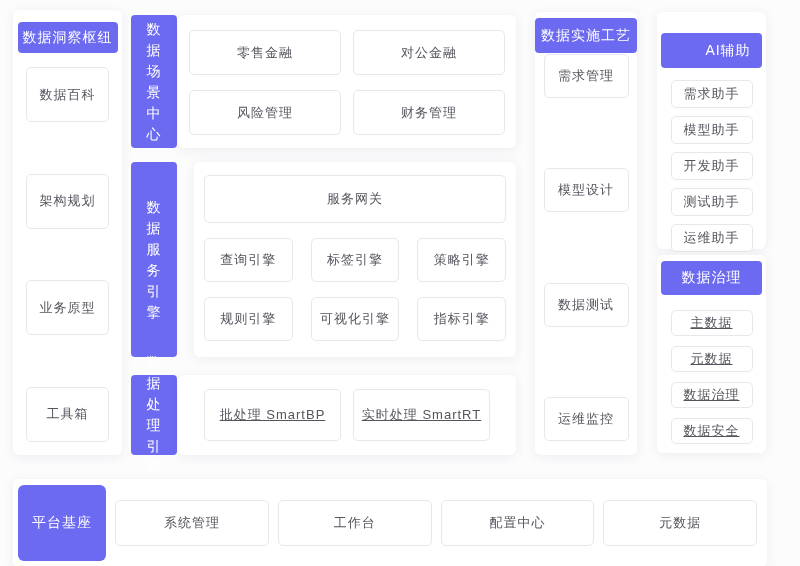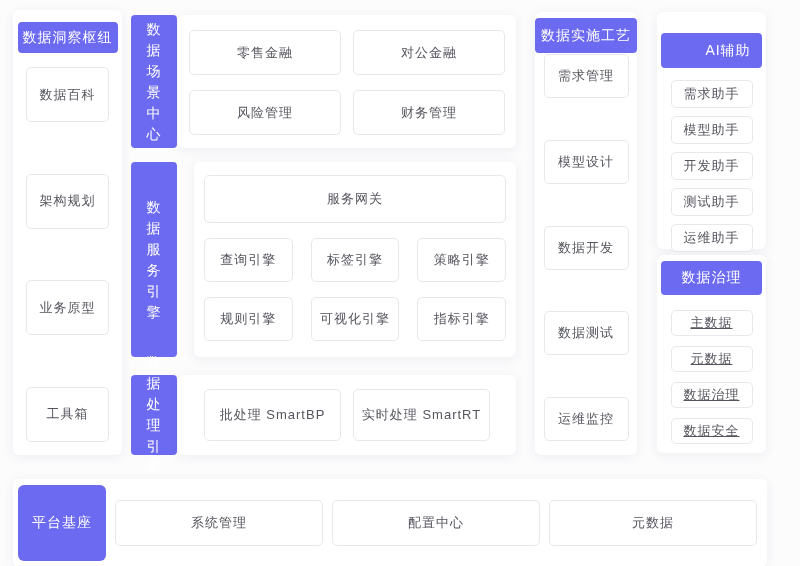--- a/index.html
+++ b/index.html
@@ -55,21 +55,21 @@
   .row-scene{height:133px;margin-bottom:14px;}
   .row-scene .mcard{padding:15px 11px 13px;}
   .grid2{display:grid;grid-template-columns:1fr 1fr;gap:15px 12px;}
   .row-scene .box{height:45px;}
   .row-service{height:195px;margin-bottom:18px;gap:16px;}
   .row-service .mcard{padding:13px 10px;}
   .gateway{height:48px;margin-bottom:15px;}
   .grid3{display:grid;grid-template-columns:1fr 1fr 1fr;gap:15px 18px;}
   .grid3 .box{height:44px;}
   .row-proc{height:80px;}
-  .row-proc .mcard{padding:14px 26px;}
+  .row-proc .mcard{padding:14px 26px;text-decoration:underline;}
   .row-proc .box{height:52px;}
   
   .impl{left:535px;top:12px;width:102px;height:443px;}
   .impl .hdr{width:100%;height:35px;margin-top:6px;}
   .impl .vlist{
     height:389px;display:flex;flex-direction:column;justify-content:space-between;
     padding:1px 0;
   }
   .impl .box{width:85px;height:44px;margin:0 auto;}
   
@@ -153,21 +153,20 @@
       </div>
     </div>
 
   </div>
 
   <section class="card impl">
     <div class="hdr">数据实施工艺</div>
     <div class="vlist">
       <div class="box">需求管理</div>
       <div class="box">模型设计</div>
-      <div class="box">数据开发</div>
       <div class="box">数据测试</div>
       <div class="box">运维监控</div>
     </div>
   </section>
 
   <section class="card ai">
     <div class="hdr">AI辅助</div>
     <div class="vlist">
       <div class="box">需求助手</div>
       <div class="box">模型助手</div>
@@ -183,17 +182,18 @@
       <div class="box">主数据</div>
       <div class="box">元数据</div>
       <div class="box">数据治理</div>
       <div class="box">数据安全</div>
     </div>
   </section>
 
   <section class="card base">
     <div class="pbase">平台基座</div>
     <div class="box">系统管理</div>
+    <div class="box">工作台</div>
     <div class="box">配置中心</div>
     <div class="box">元数据</div>
   </section>
 
 </div>
 
 </body></html>

